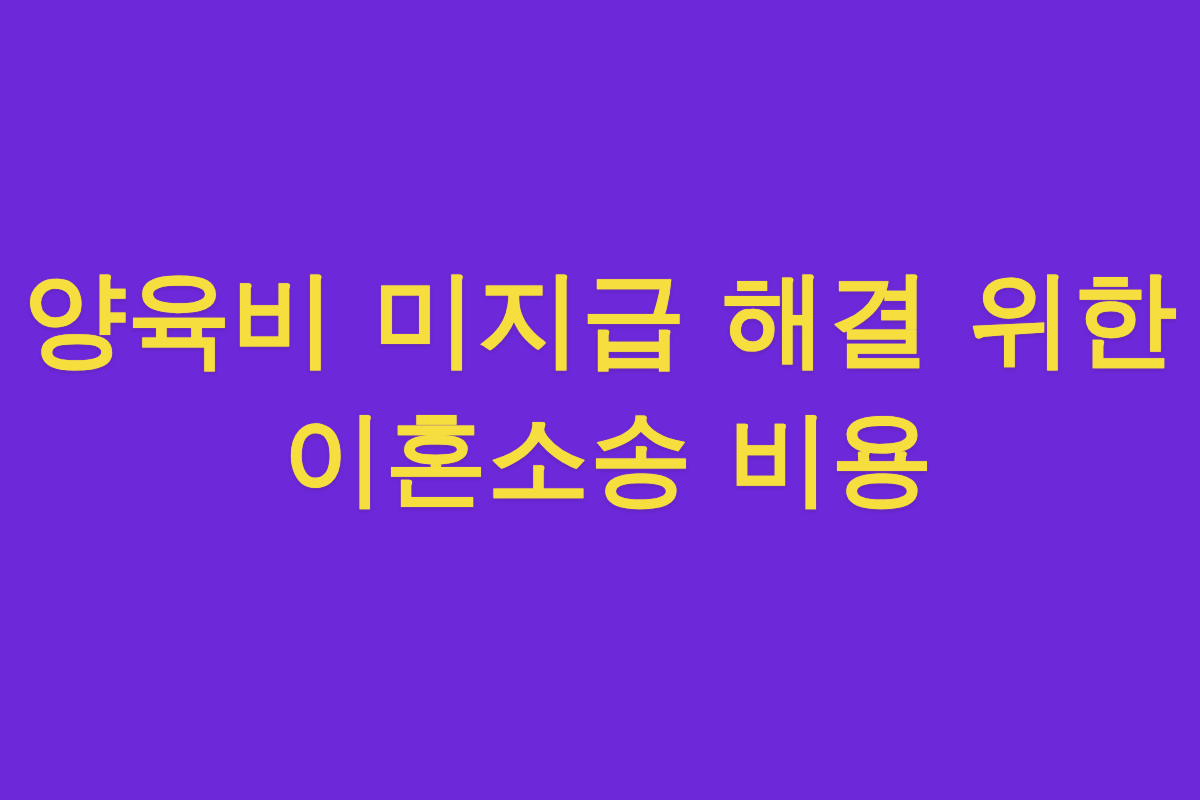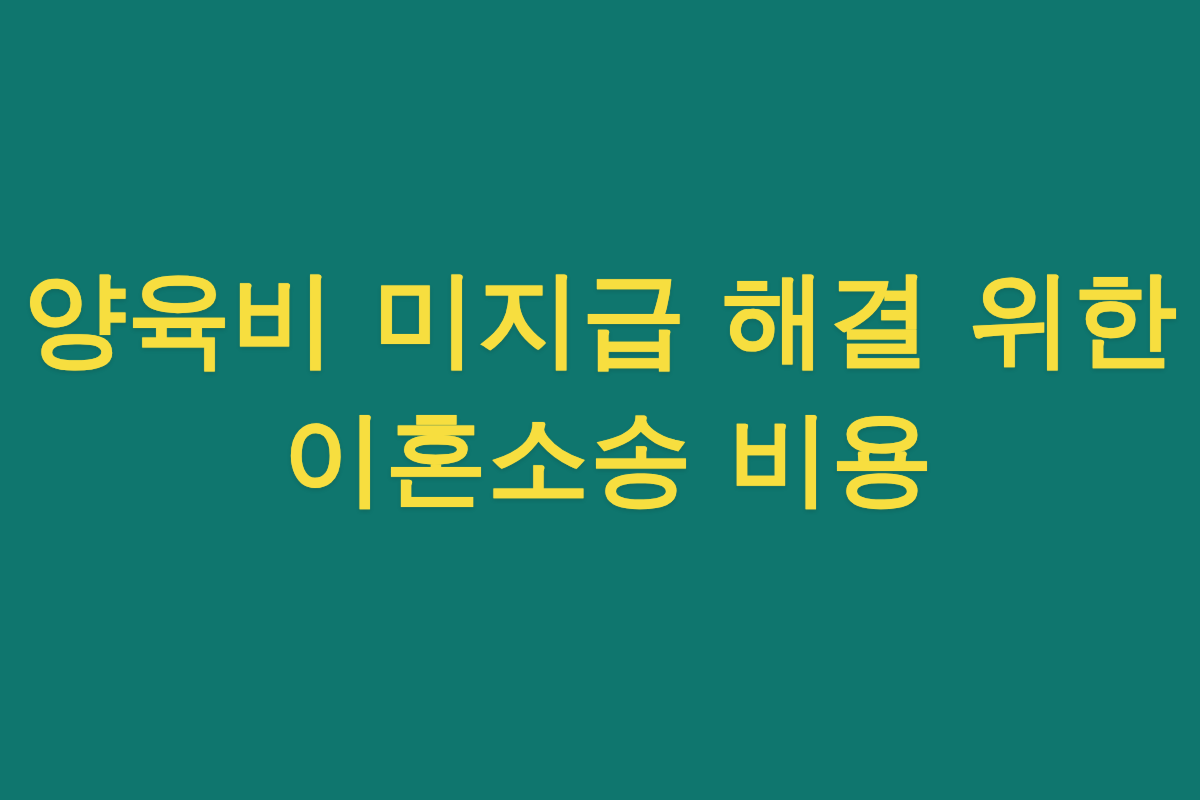--- a/index.html
+++ b/index.html
@@ -55,21 +55,21 @@
   }
 
   #title-line-2 {
     font-size: 102px;
     margin-left: 16px;
   }
 </style>
 </head>
 <body>
 
-<div id="banner" style="background-color: #0f766e;">
+<div id="banner" style="background-color: #6d28d9;">
 
   <div id="title-block">
 
     <span id="title-line-1" class="title-line" style="color: rgb(247, 222, 63);">양육비 미지급 해결 위한</span>
 
     <span id="title-line-2" class="title-line" style="color: rgb(247, 222, 63);">이혼소송 비용</span>
 
   </div>
 
 </div>

